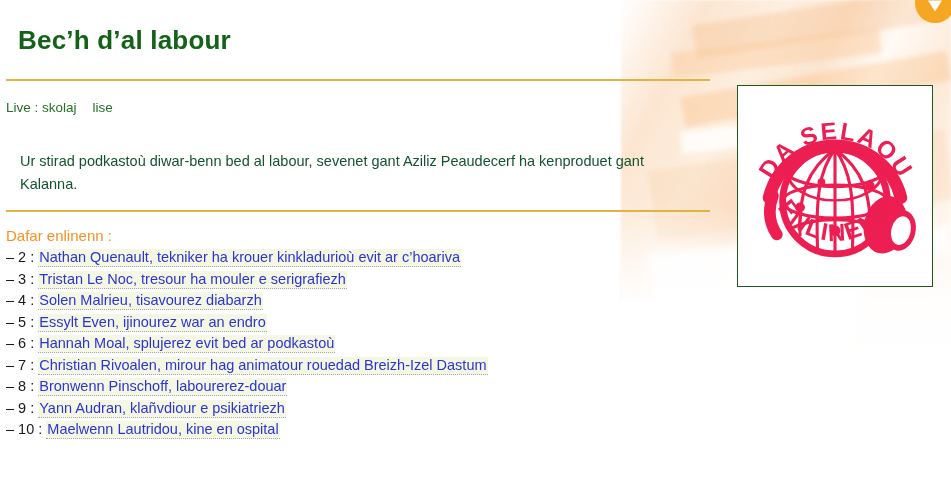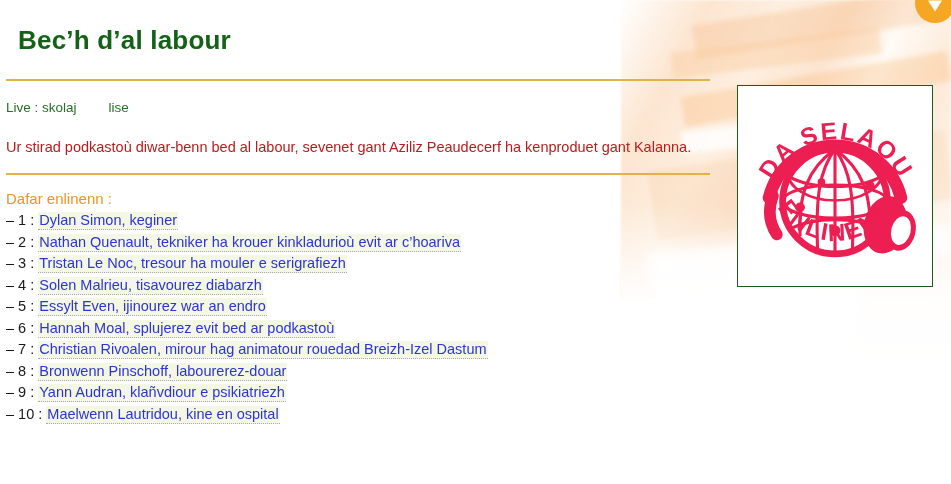--- a/index.html
+++ b/index.html
@@ -105,26 +105,26 @@
 
   #meta {
     margin: 0;
     padding: 17px 0 0 0;
     color: #267026;
     font-size: 13.5px;
     line-height: 19px;
   }
   #meta .meta-line { display: block; }
   #meta .live-label { }
-  #meta .live-a { padding-right: 32px; }
+  #meta .live-a { padding-right: 16px; }
 
   #intro {
-    margin: 0;
+    margin: 14px;
     padding: 19px 0 0 0;
-    color: #b91c1c;
+    color: #14532d;
     font-size: 14.5px;
     line-height: 23px;
     max-width: 700px;
   }
 
   #resources-heading {
     margin: 0;
     padding: 14px 0 0 0;
     color: #f29226;
     font-weight: normal;
@@ -197,21 +197,20 @@
     </span>
   </div>
 
   <p id="intro">Ur stirad podkastoù diwar-benn bed al labour, sevenet gant Aziliz Peaudecerf ha kenproduet gant Kalanna.</p>
 
   <hr class="rule second">
 
   <div id="resources-heading">Dafar enlinenn :</div>
 
   <ul id="resource-list">
-    <li><span class="bullet">– 1 :</span> <a class="res-link" href="#">Dylan Simon, keginer</a></li>
     <li><span class="bullet">– 2 :</span> <a class="res-link" href="#">Nathan Quenault, tekniker ha krouer kinkladurioù evit ar c’hoariva</a></li>
     <li><span class="bullet">– 3 :</span> <a class="res-link" href="#">Tristan Le Noc, tresour ha mouler e serigrafiezh</a></li>
     <li><span class="bullet">– 4 :</span> <a class="res-link" href="#">Solen Malrieu, tisavourez diabarzh</a></li>
     <li><span class="bullet">– 5 :</span> <a class="res-link" href="#">Essylt Even, ijinourez war an endro</a></li>
     <li><span class="bullet">– 6 :</span> <a class="res-link" href="#">Hannah Moal, splujerez evit bed ar podkastoù</a></li>
     <li><span class="bullet">– 7 :</span> <a class="res-link" href="#">Christian Rivoalen, mirour hag animatour rouedad Breizh-Izel Dastum</a></li>
     <li><span class="bullet">– 8 :</span> <a class="res-link" href="#">Bronwenn Pinschoff, labourerez-douar</a></li>
     <li><span class="bullet">– 9 :</span> <a class="res-link" href="#">Yann Audran, klañvdiour e psikiatriezh</a></li>
     <li><span class="bullet">– 10 :</span> <a class="res-link" href="#">Maelwenn Lautridou, kine en ospital</a></li>
   </ul>

